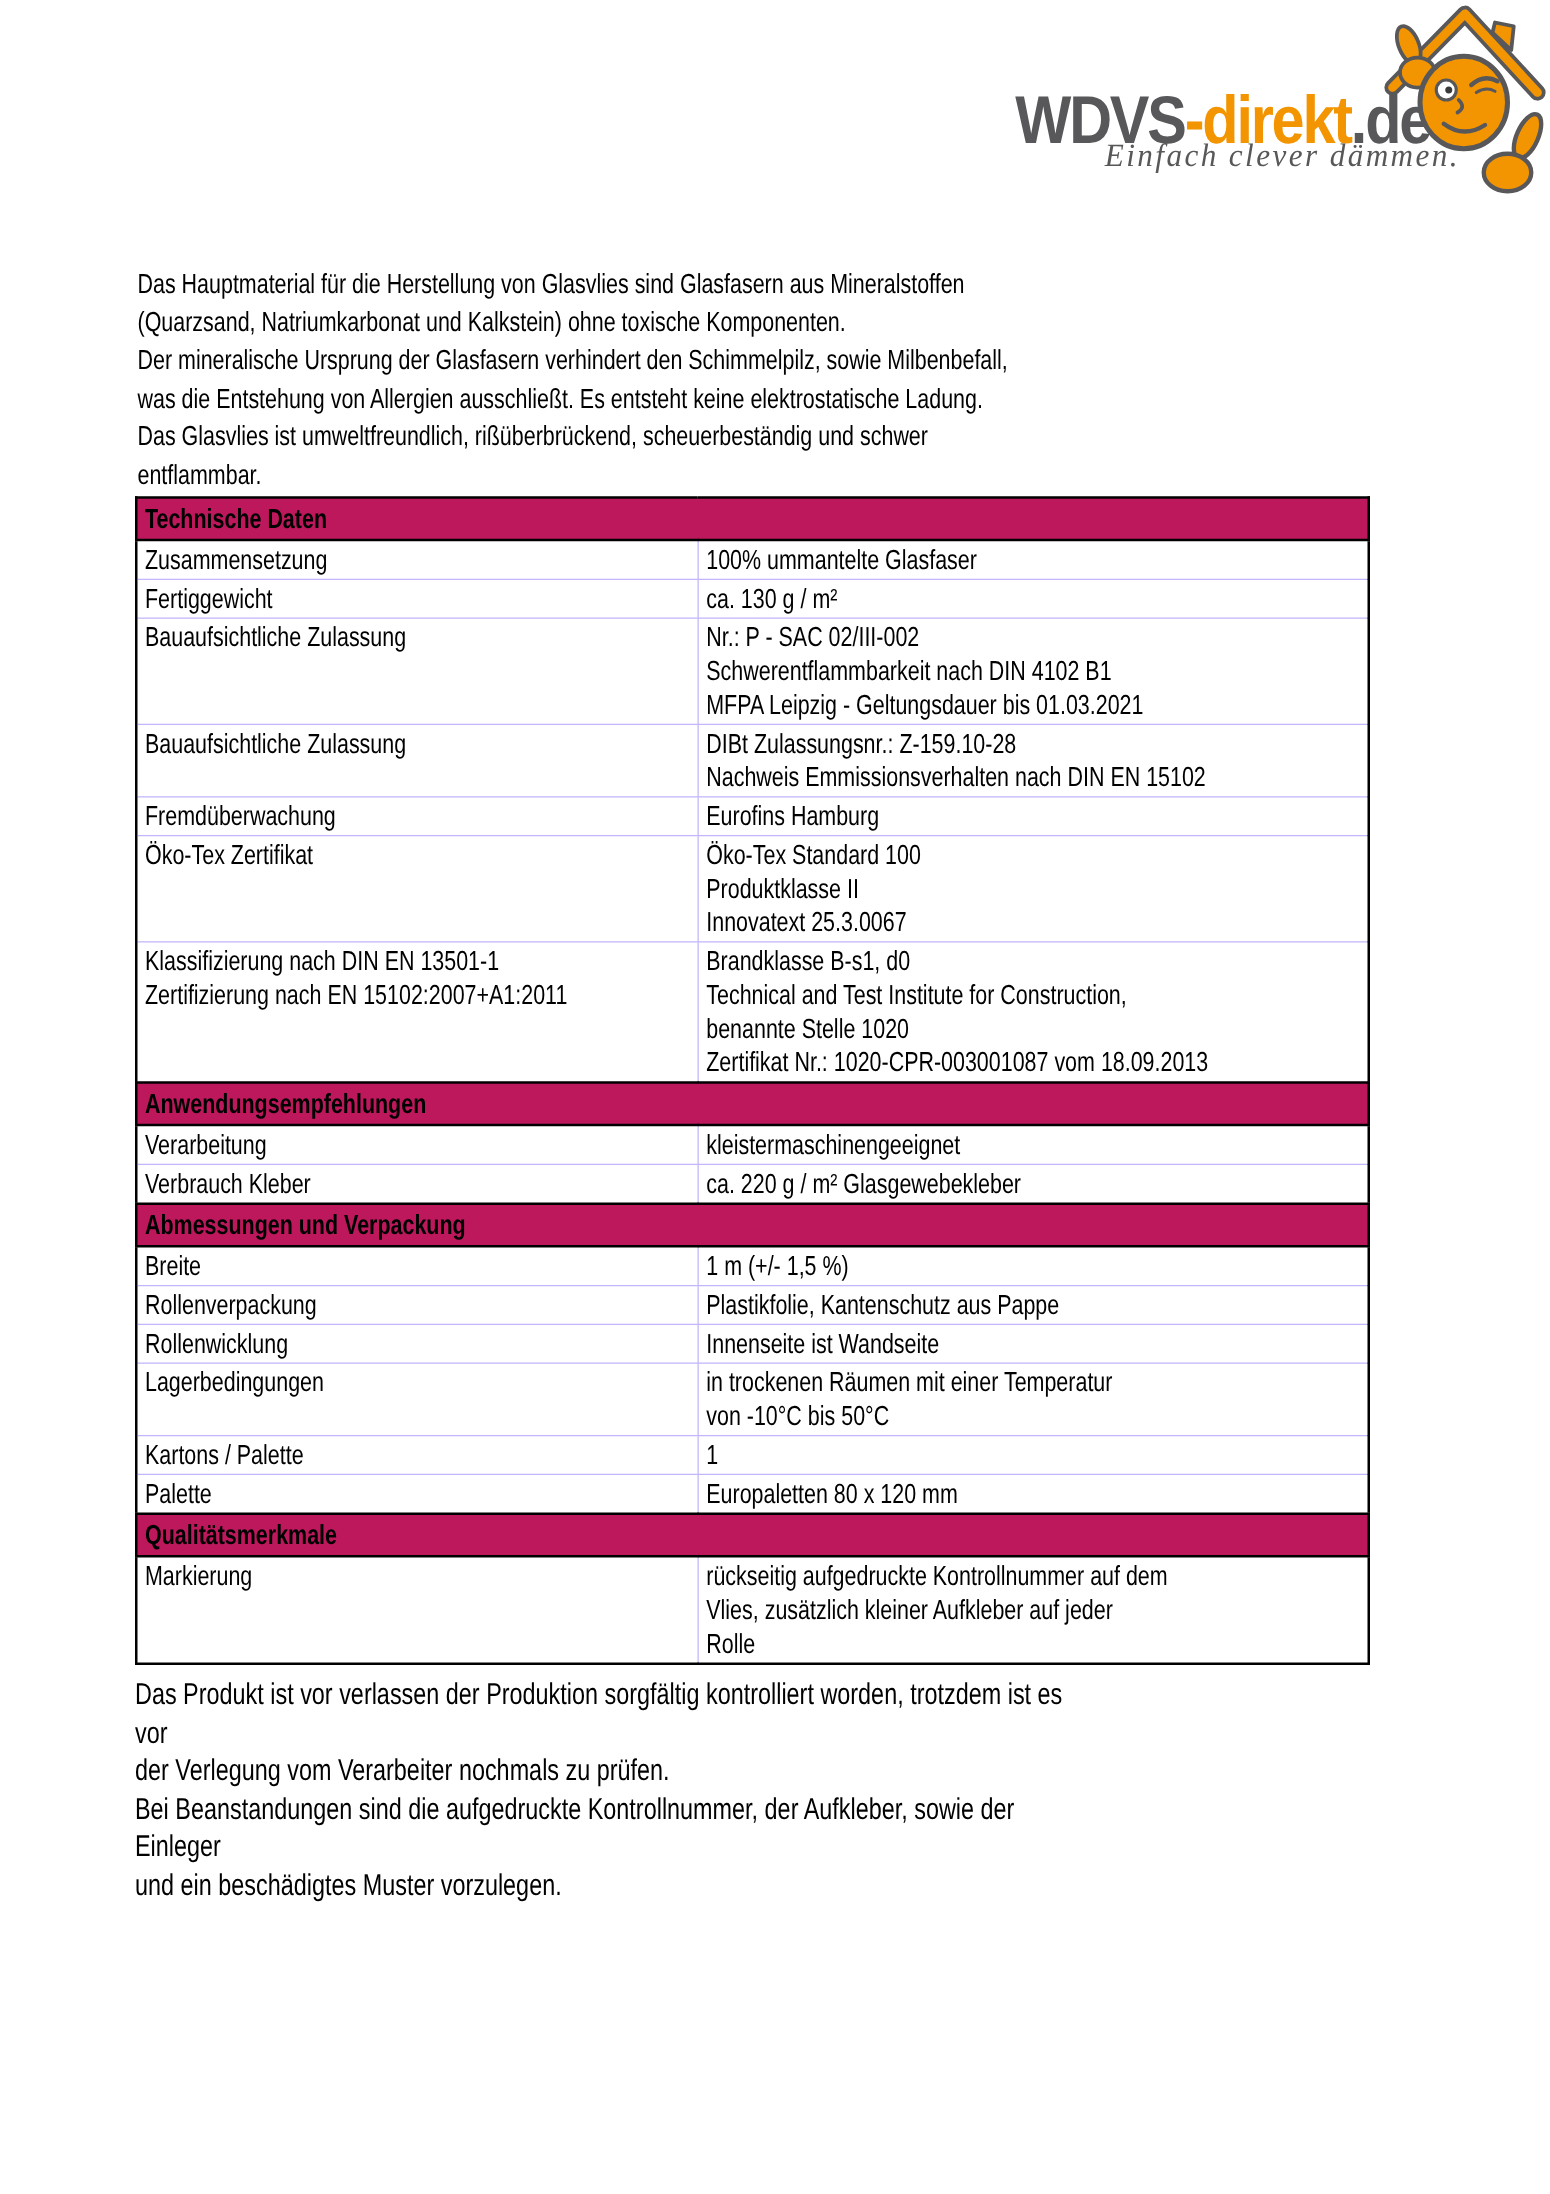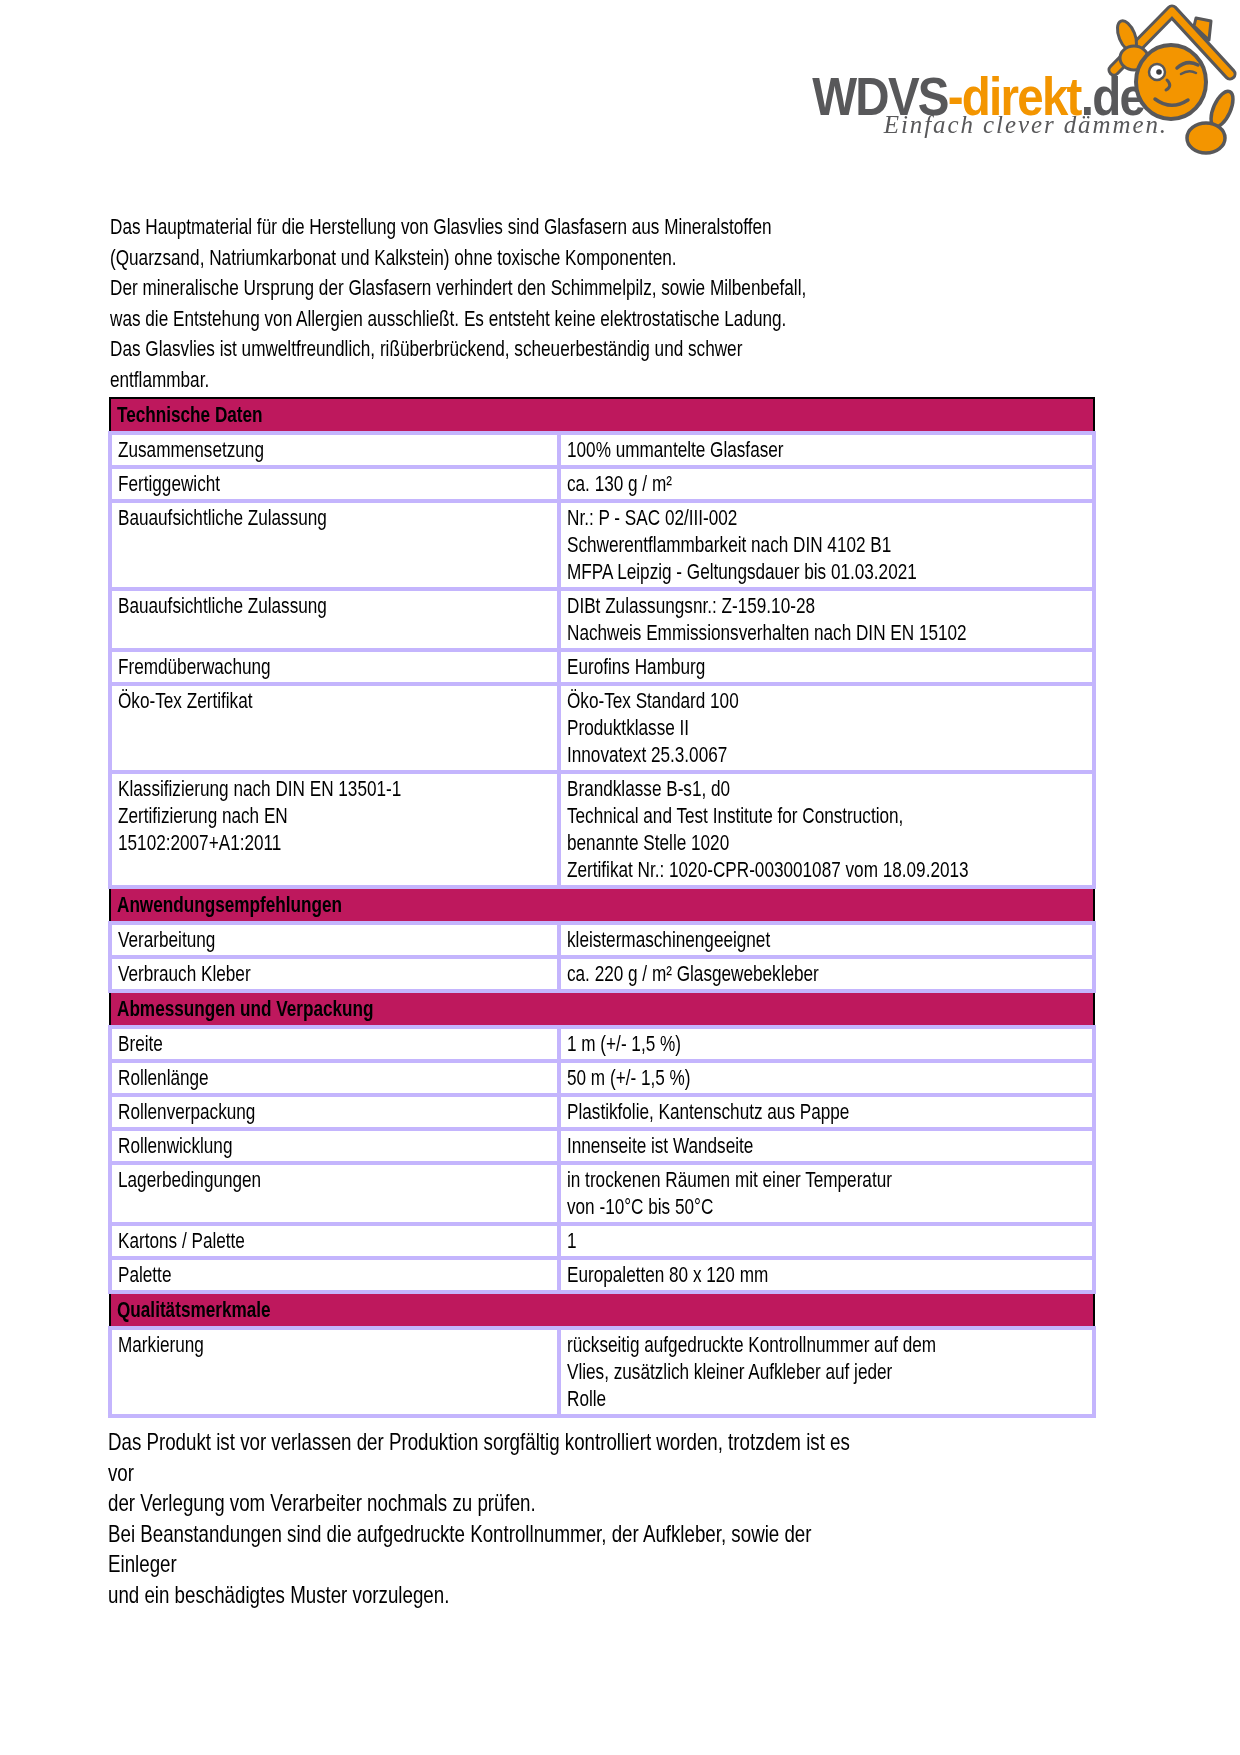--- a/index.html
+++ b/index.html
@@ -28,21 +28,21 @@
   .title { position:absolute; left:262px; top:116px; font-size:64px; line-height:70px; white-space:nowrap; }
   .cx-title { display:inline-block; transform:scaleX(0.68); transform-origin:0 0; }
 
   
   .intro { position:absolute; left:110px; top:212px; font-size:22px; }
 
   
   .content { position:absolute; left:108px; top:397px; width:988px; }
   table.spec { width:100%; border-collapse:collapse; border:2px solid #000; table-layout:fixed; }
   col.c1 { width:449px; }
-  td { border:4px solid #c4b5fd; vertical-align:top; font-size:22px; padding:1px 6px 2px 6px; }
+  td { border:1px solid #c4b5fd; vertical-align:top; font-size:22px; padding:1px 6px 2px 6px; }
   tr.sec td { background:#be185d; border:2px solid #000; font-weight:bold; padding:2px 6px 3px 6px; }
   .footer { margin-top:9px; font-size:24px; }
 </style>
 </head>
 <body>
 
 <div class="page">
 
   <div class="logo-block">
     <div class="brand">
@@ -144,24 +144,20 @@
             <td><span class="cx">ca. 220 g / m² Glasgewebekleber</span></td>
           </tr>
           <tr class="sec">
             <td colspan="2"><span class="cx">Abmessungen und Verpackung</span></td>
           </tr>
           <tr>
             <td><span class="cx">Breite</span></td>
             <td><span class="cx">1 m (+/- 1,5 %)</span></td>
           </tr>
           <tr>
-            <td><span class="cx">Rollenlänge</span></td>
-            <td><span class="cx">50 m (+/- 1,5 %)</span></td>
-          </tr>
-          <tr>
             <td><span class="cx">Rollenverpackung</span></td>
             <td><span class="cx">Plastikfolie, Kantenschutz aus Pappe</span></td>
           </tr>
           <tr>
             <td><span class="cx">Rollenwicklung</span></td>
             <td><span class="cx">Innenseite ist Wandseite</span></td>
           </tr>
           <tr>
             <td><span class="cx">Lagerbedingungen</span></td>
             <td><span class="cx">in trockenen Räumen mit einer Temperatur

